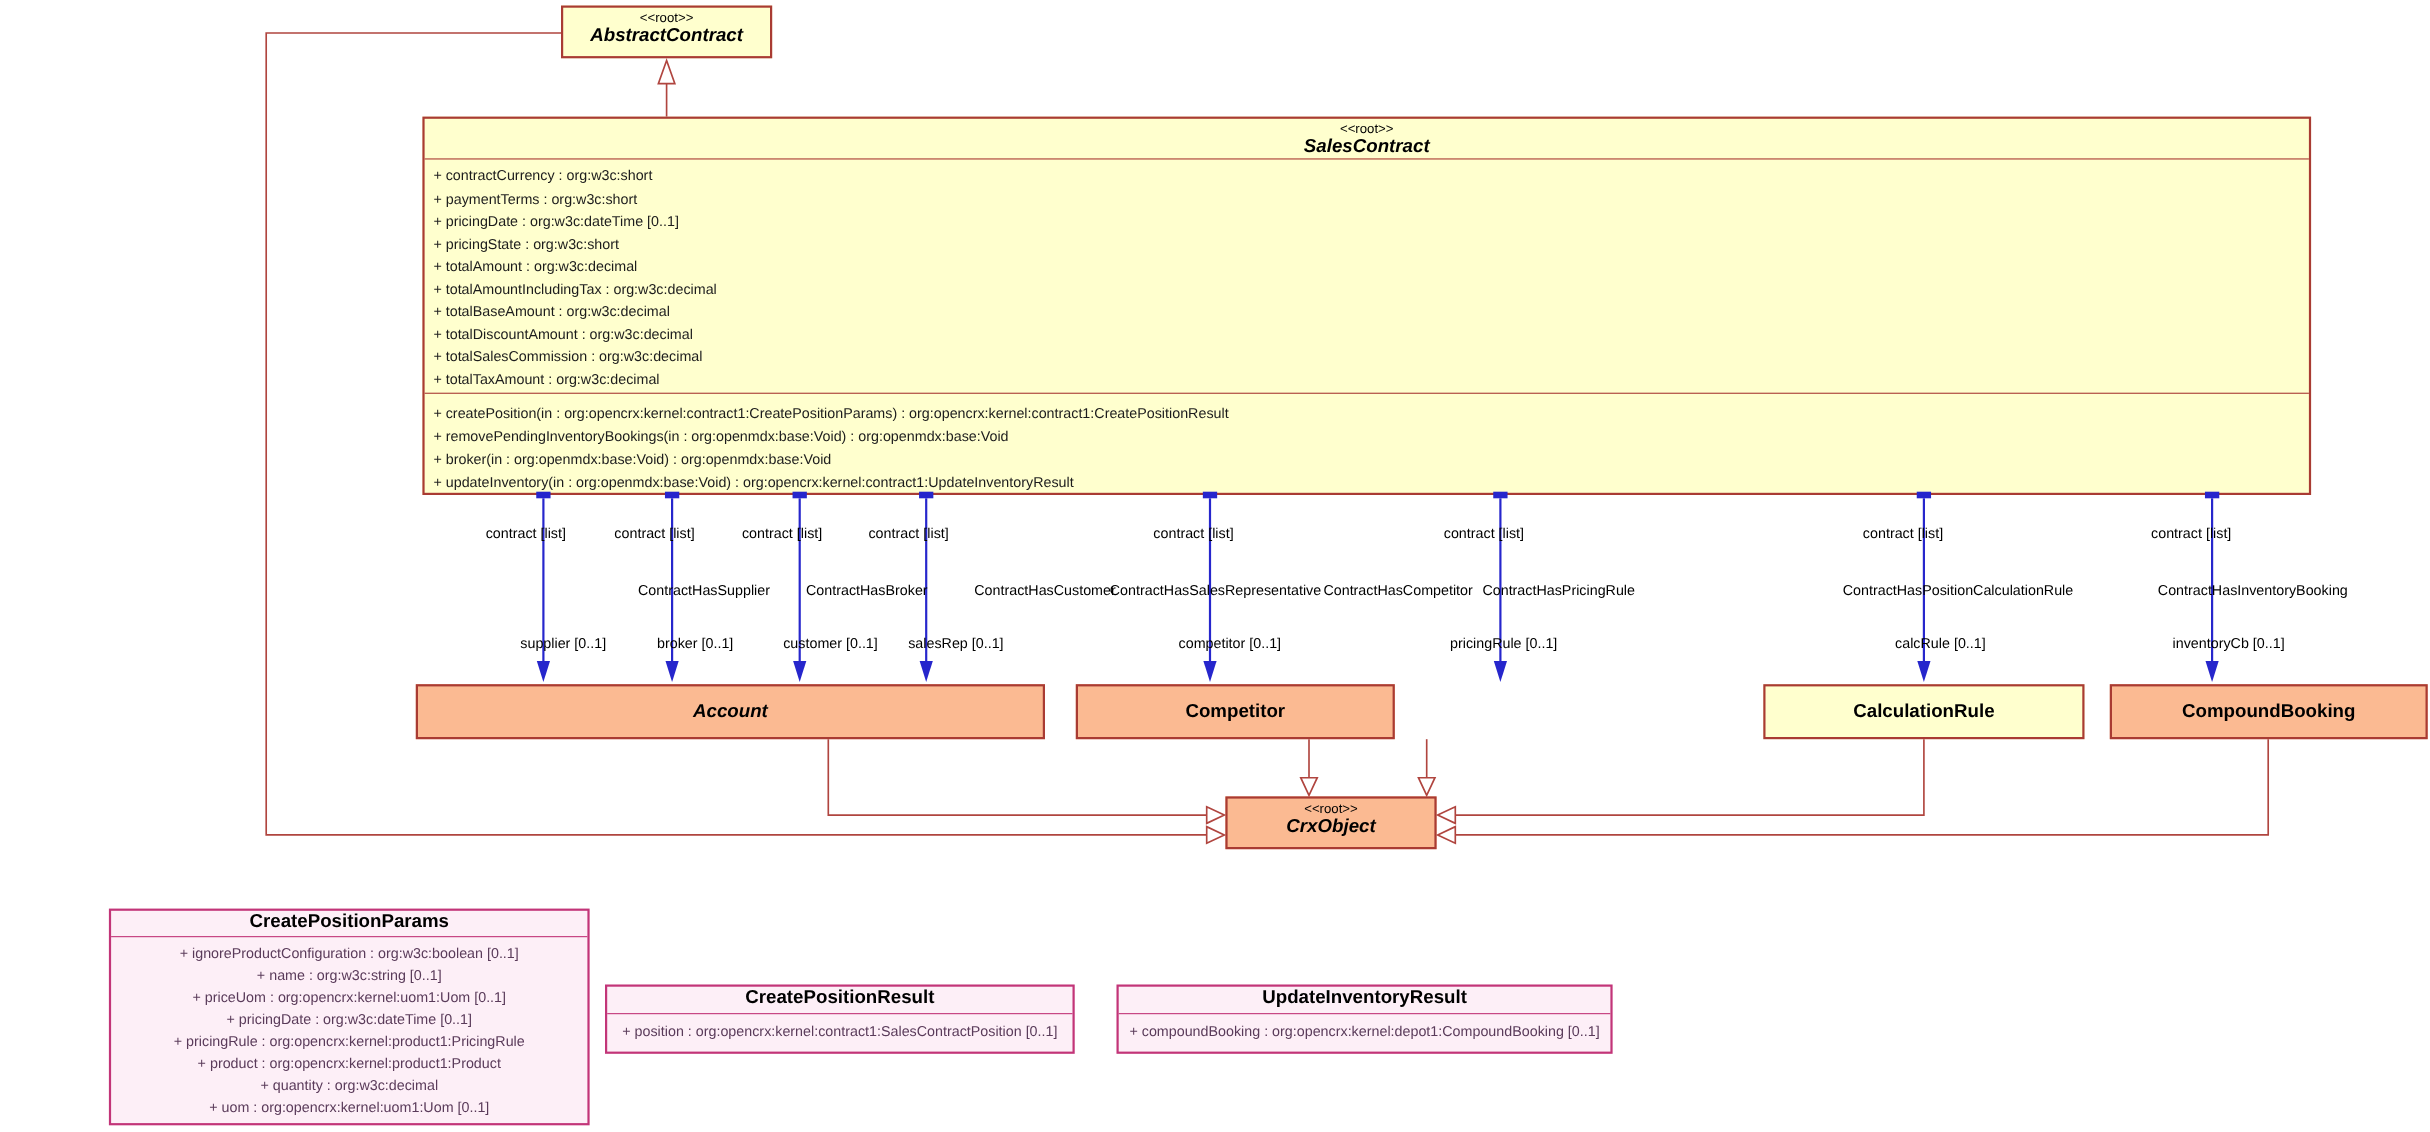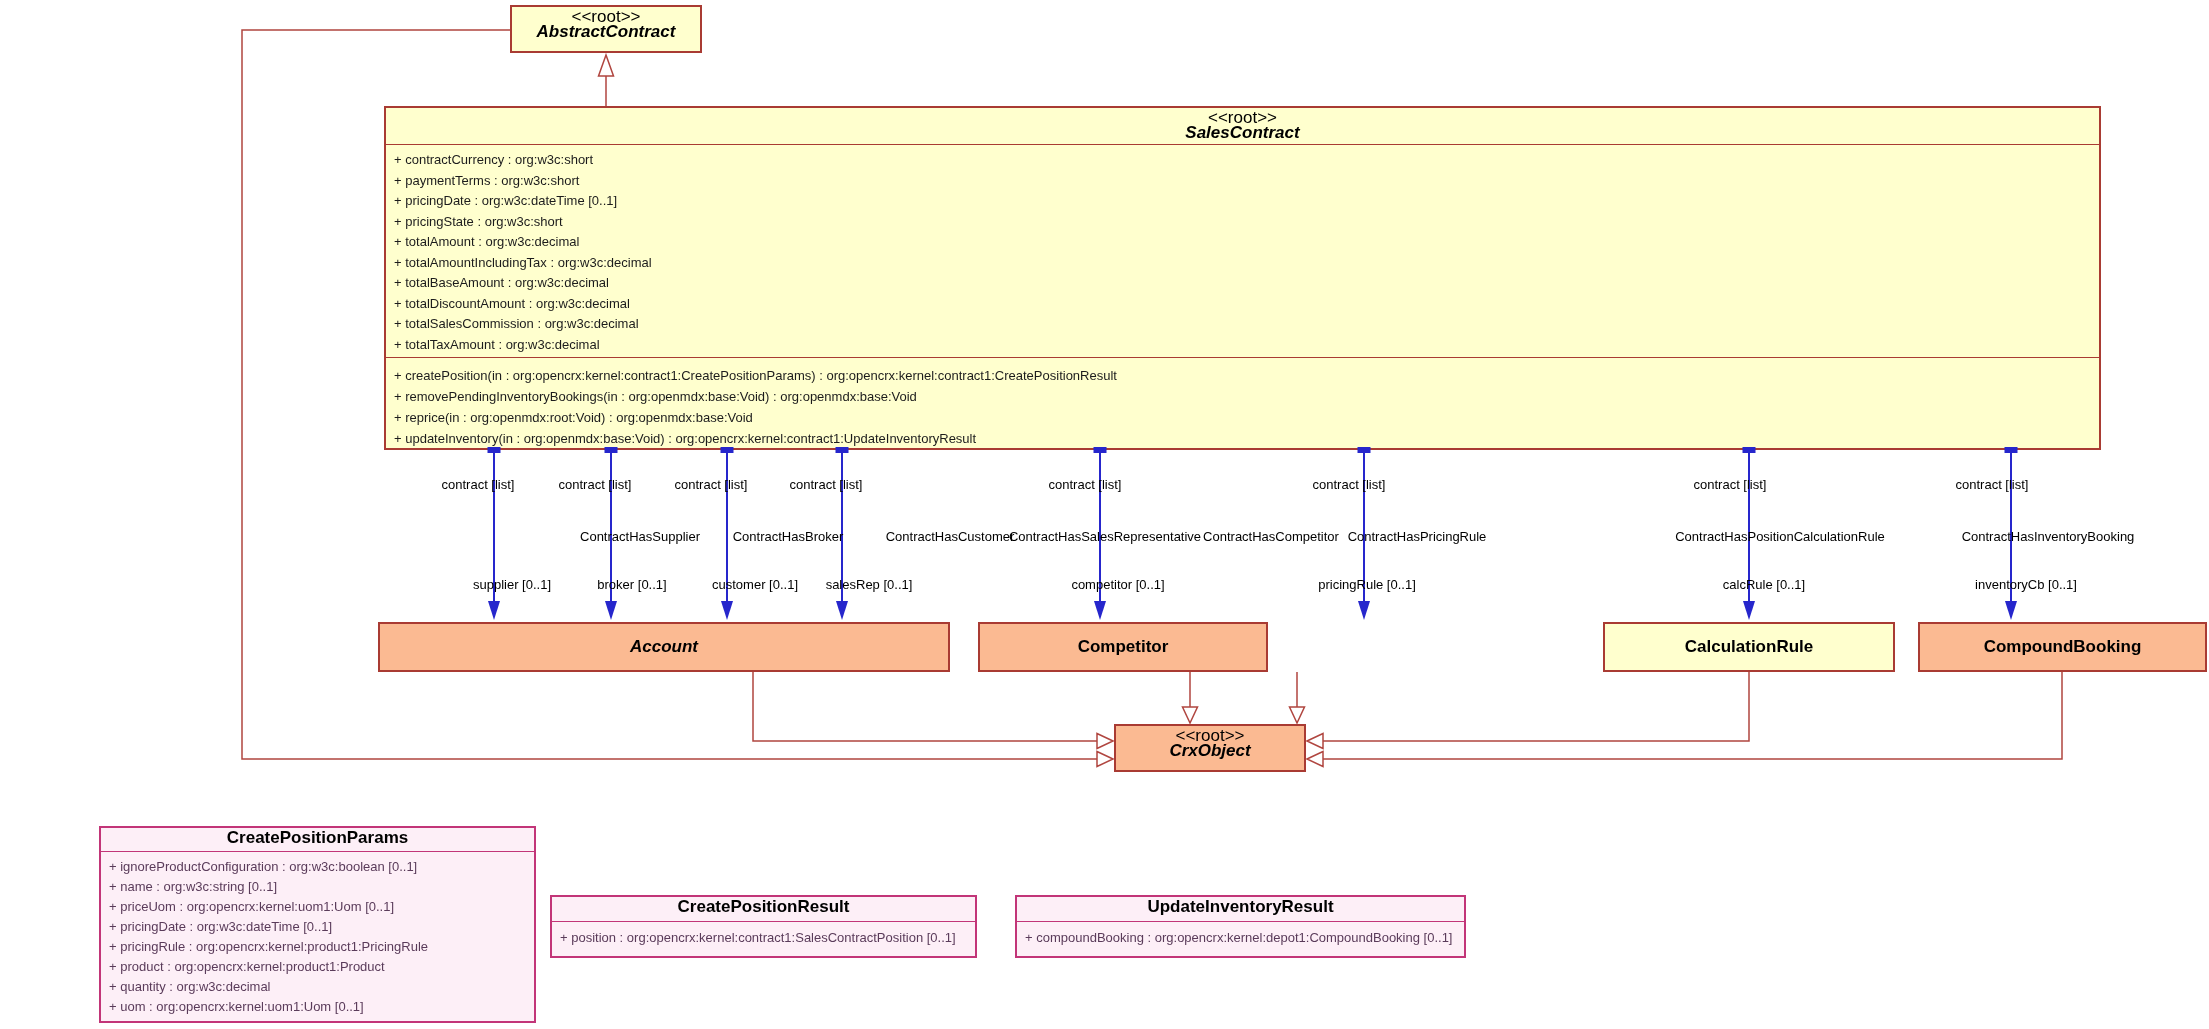--- a/index.html
+++ b/index.html
@@ -6,27 +6,27 @@
   .canvas{
     position:relative;width:2209px;height:1029px;background:#ffffff;overflow:hidden;
     font-family:"Liberation Sans","DejaVu Sans",sans-serif;color:#000;
   }
   svg.wires{position:absolute;left:0;top:0;z-index:3;pointer-events:none;}
 
   .uml-box{position:absolute;box-sizing:border-box;border:2px solid #A93B33;background:#FFFFCE;z-index:2;}
   .uml-box.orange{background:#FBBA92;}
   .uml-box.pink{background:#FDEFF7;border-color:#C23578;}
   .hdr{box-sizing:border-box;text-align:center;padding-top:2px;line-height:15px;}
-  .stereo{font-size:17px;}
+  .stereo{font-size:12px;}
   .cname{font-size:17px;font-weight:bold;}
   .cname.ital{font-style:italic;}
   .one-line{display:flex;align-items:center;justify-content:center;height:100%;}
   .members{box-sizing:border-box;border-top:1.5px solid #A93B33;padding:5px 8px 0 8px;
            font-size:13px;color:#1c1c1c;white-space:nowrap;}
-  .pink .members{border-top-color:#C23578;color:#5A3B5A;}
+  .pink .members{border-top-color:#C23578;color:#5A3B5A;text-align:center;}
   .member{line-height:20.5px;}
   .sc-methods .member{line-height:21px;}
   .cpp-members .member{line-height:20px;}
 
   .lbl{position:absolute;z-index:4;font-size:13px;white-space:nowrap;transform:translateX(-50%);color:#000000;}
 </style>
 </head>
 <body>
 
 <div class="canvas">
@@ -126,21 +126,21 @@
         <div class="member">+ totalAmount : org:w3c:decimal</div>
         <div class="member">+ totalAmountIncludingTax : org:w3c:decimal</div>
         <div class="member">+ totalBaseAmount : org:w3c:decimal</div>
         <div class="member">+ totalDiscountAmount : org:w3c:decimal</div>
         <div class="member">+ totalSalesCommission : org:w3c:decimal</div>
         <div class="member">+ totalTaxAmount : org:w3c:decimal</div>
       </div>
     <div class="members sc-methods" style="height:91.5px;padding-top:7px;">
         <div class="member">+ createPosition(in : org:opencrx:kernel:contract1:CreatePositionParams) : org:opencrx:kernel:contract1:CreatePositionResult</div>
         <div class="member">+ removePendingInventoryBookings(in : org:openmdx:base:Void) : org:openmdx:base:Void</div>
-        <div class="member">+ reprice(in : org:openmdx:root:Void) : org:openmdx:base:Void</div>
+        <div class="member">+ broker(in : org:openmdx:base:Void) : org:openmdx:base:Void</div>
         <div class="member">+ updateInventory(in : org:openmdx:base:Void) : org:opencrx:kernel:contract1:UpdateInventoryResult</div>
       </div>
   </div>
 
   <div class="uml-box orange" style="left:378px;top:622px;width:572px;height:50px;">
     <div class="one-line cname ital">Account</div>
   </div>
   <div class="uml-box orange" style="left:978px;top:622px;width:290px;height:50px;">
     <div class="one-line cname">Competitor</div>
   </div>

